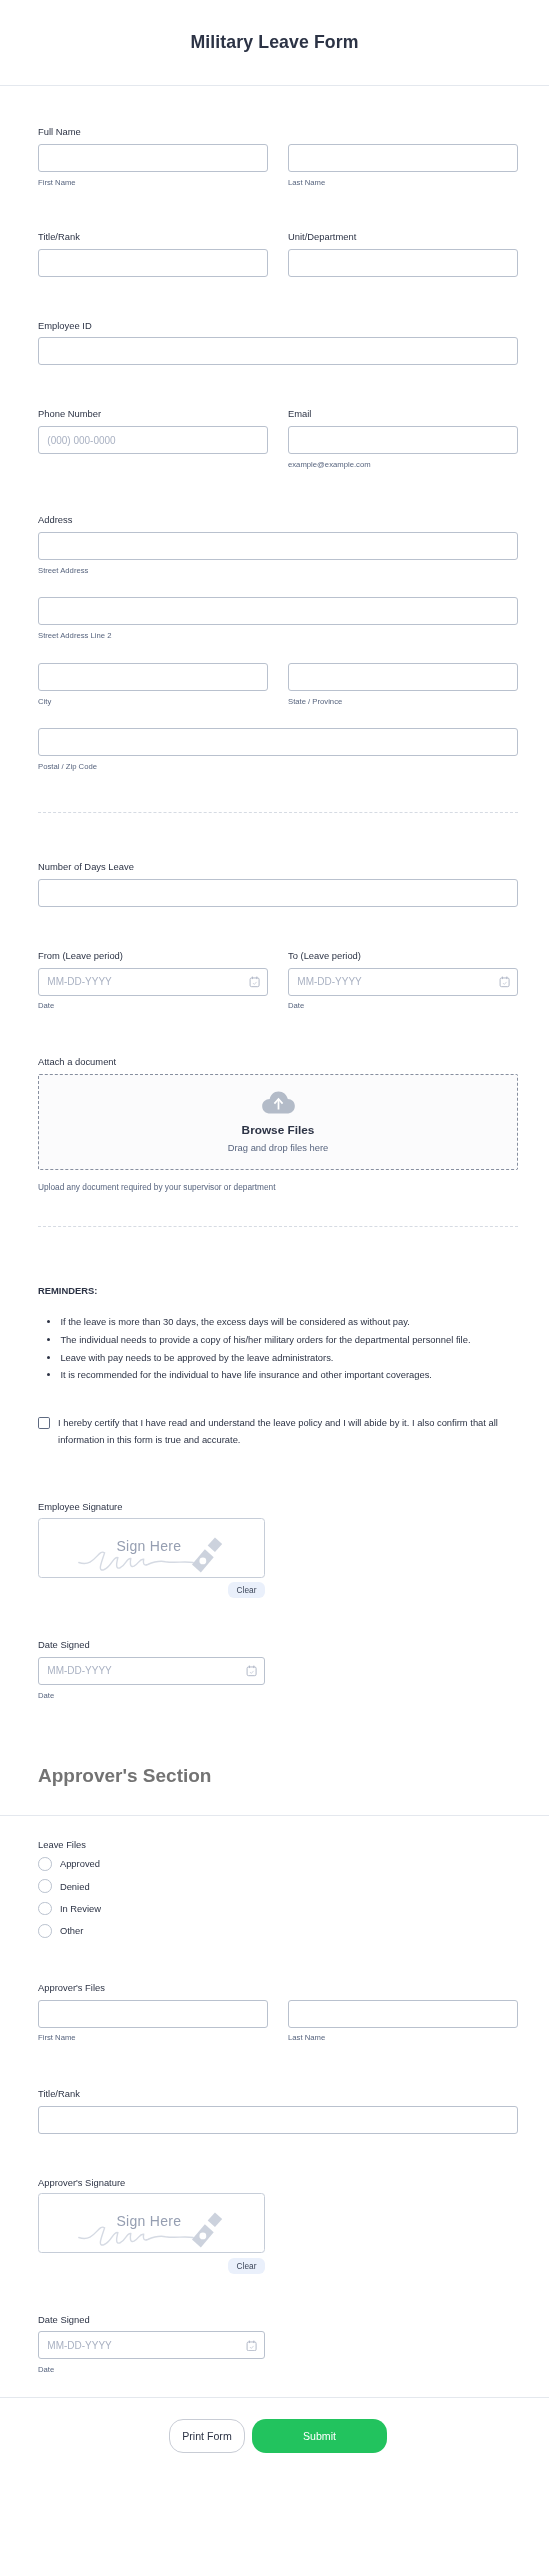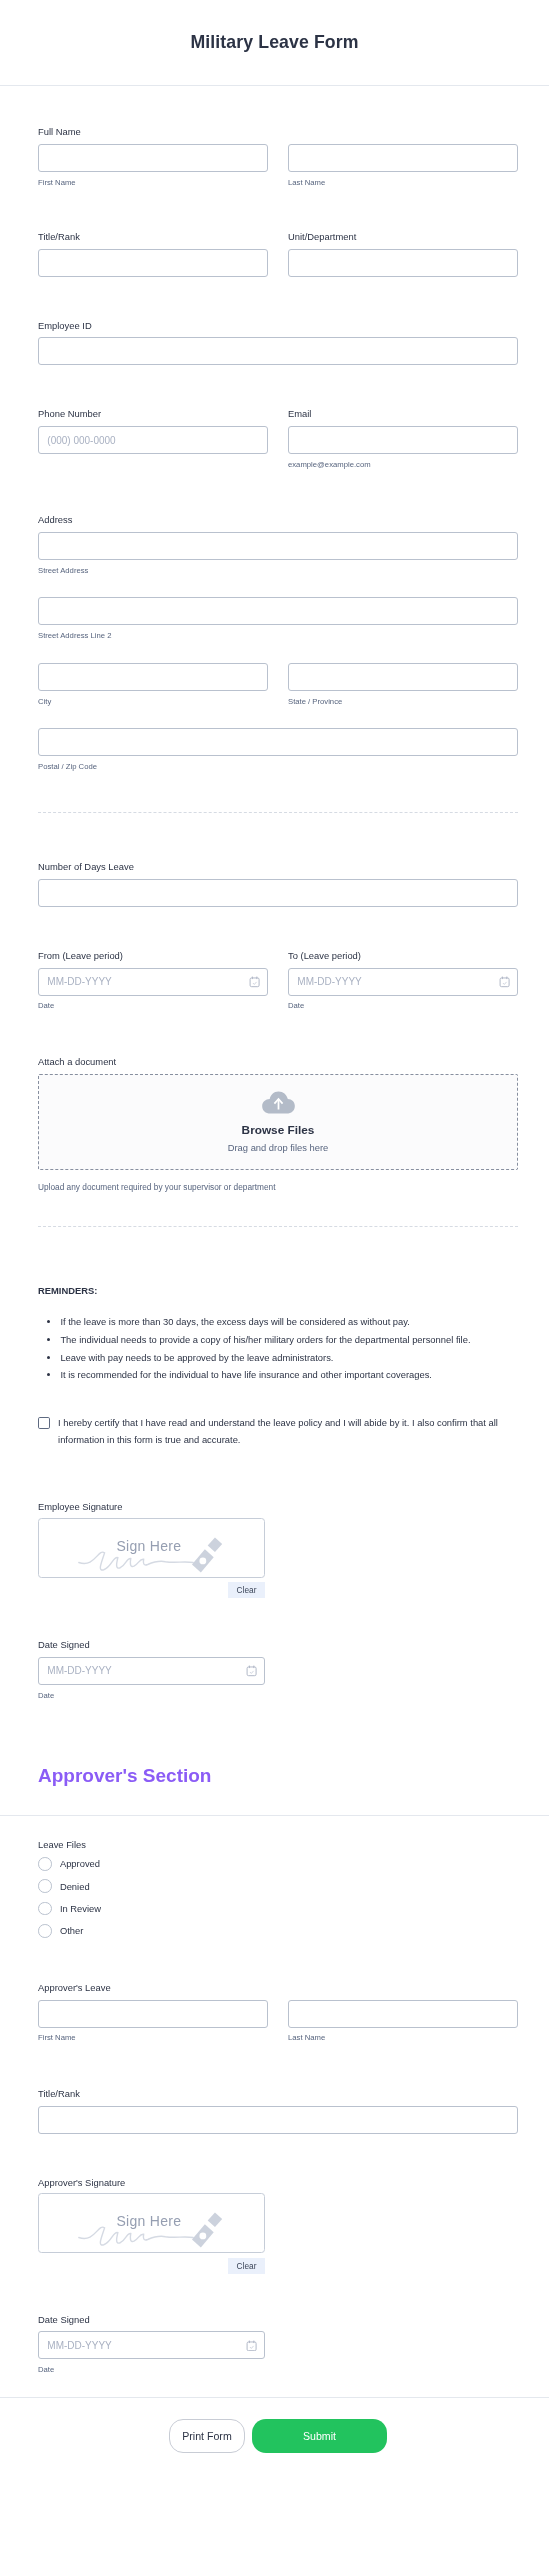--- a/index.html
+++ b/index.html
@@ -68,41 +68,41 @@
   }
   .sign-here {
     position:absolute; left:50%; top:19px; transform:translateX(-54%);
     font-size:14px; color:#959eb1; letter-spacing:0.3px;
   }
   .sig-art { position:absolute; left:0; top:0; width:100%; height:100%; }
   .clear-row { width:227px; text-align:right; margin-top:4.7px; }
   .clear-btn {
     display:inline-block; min-width:37px; height:16px; line-height:16px; text-align:center;
     background:#eaf0fb; color:#3b4558; font-size:8.3px; font-family:inherit;
-    border:0; border-radius:0; padding:0 5.9px; cursor:pointer;
+    border:0; border-radius:6px; padding:0 5.9px; cursor:pointer;
   }
 
   
   .radio-row { display:flex; align-items:center; height:14px; margin-bottom:8.3px; }
   .radio-row:last-child { margin-bottom:0; }
   .radio {
     width:13.6px; height:13.6px; border:0.9px solid #b9c1ce; border-radius:50%;
     background:#fff; cursor:pointer; flex:0 0 auto;
   }
   .radio-label { font-size:9.4px; color:#2c3345; margin-left:8.3px; }
 
   
   .btn-row { display:flex; justify-content:center; gap:7px; margin-top:21px; }
   .btn {
     height:34px; border-radius:14px; font-family:inherit; font-size:10.6px; cursor:pointer;
   }
   .btn-print { width:76px; background:#fff; border:0.6px solid #c8ccd5; color:#2c3345; }
   .btn-submit { width:135px; background:#22c35e; border:0; color:#fff; }
 
-  .approver-heading { font-size:19px; line-height:22.4px; font-weight:bold; color:#8b5cf6; margin:0 0 27px 0; }
+  .approver-heading { font-size:19px; line-height:22.4px; font-weight:bold; color:#737373; margin:0 0 27px 0; }
 </style>
 </head>
 <body>
 
 <svg width="0" height="0" style="position:absolute">
   <defs>
     <g id="cal">
       <rect x="1.5" y="3.5" width="16" height="15.5" rx="2.5" fill="none" stroke="#a9b1c2" stroke-width="1.6"></rect>
       <line x1="5.5" y1="1" x2="5.5" y2="5.5" stroke="#a9b1c2" stroke-width="1.6"></line>
       <line x1="13.5" y1="1" x2="13.5" y2="5.5" stroke="#a9b1c2" stroke-width="1.6"></line>
@@ -301,21 +301,21 @@
         <span class="radio"></span>
         <span class="radio-label">In Review</span>
       </div>
       <div class="radio-row">
         <span class="radio"></span>
         <span class="radio-label">Other</span>
       </div>
     </div>
 
     <div style="margin-bottom:45px;">
-      <div class="label">Approver's Leave</div>
+      <div class="label">Approver's Files</div>
       <div class="row">
         <div class="col">
           <input class="tinput" type="text" style="">
           <div class="sublabel">First Name</div>
         </div>
         <div class="col">
           <input class="tinput" type="text" style="">
           <div class="sublabel">Last Name</div>
         </div>
       </div>

